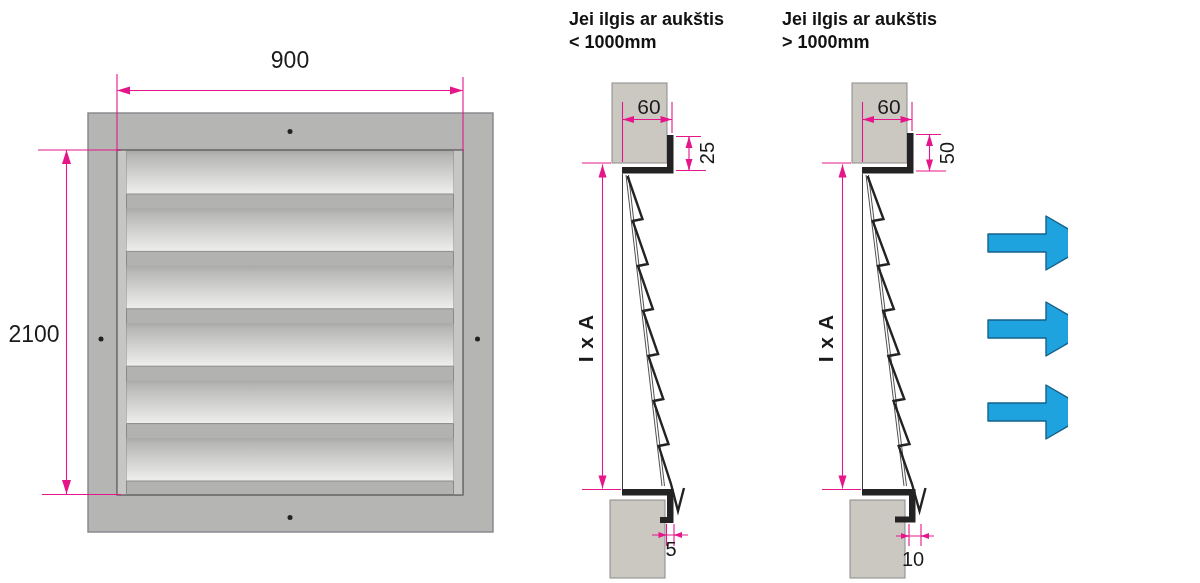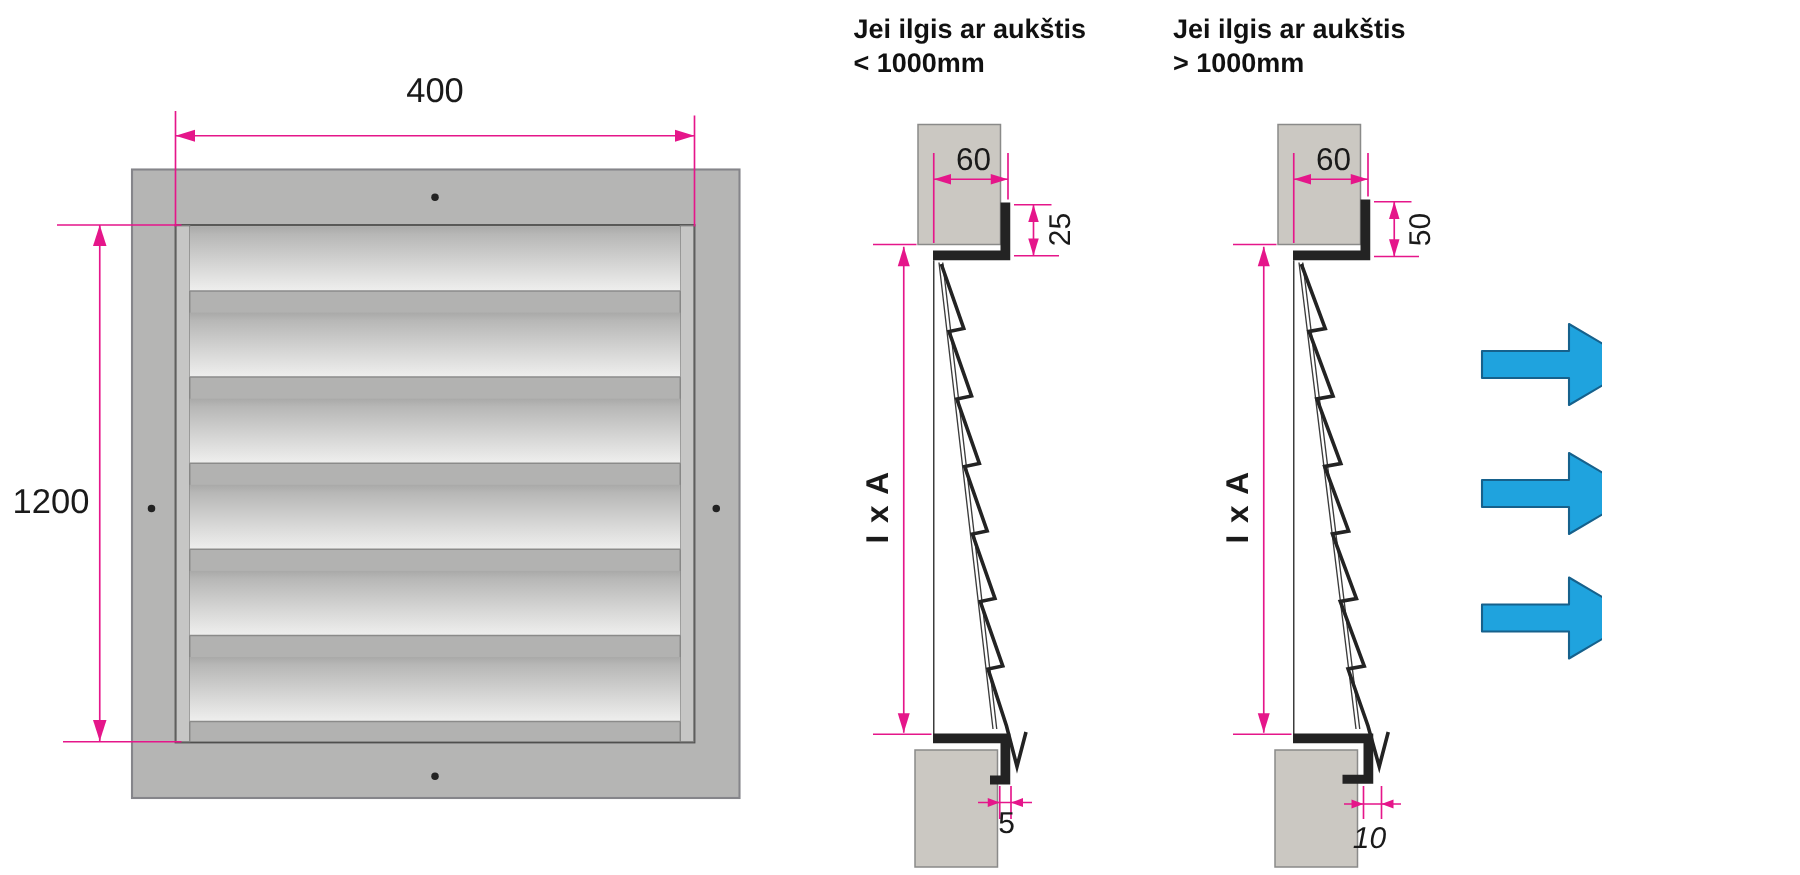--- a/index.html
+++ b/index.html
@@ -172,26 +172,26 @@
         <path class="blade" d="M1142,447 L1188,460 Q1195,462 1197,470"></path>
       </g>
     </g>
   </svg>
 
   <div class="hdr" style="left:569px;top:8px;">Jei ilgis ar aukštis
 &lt; 1000mm</div>
   <div class="hdr" style="left:782px;top:8px;">Jei ilgis ar aukštis
 &gt; 1000mm</div>
 
-  <div class="lbl num" style="left:250px;top:49px;width:80px;">400</div>
-  <div class="lbl num" style="left:4px;top:323px;width:60px;">1200</div>
+  <div class="lbl num" style="left:250px;top:49px;width:80px;">900</div>
+  <div class="lbl num" style="left:4px;top:323px;width:60px;">2100</div>
 
   <div class="lbl num-s" style="left:627px;top:96px;width:44px;">60</div>
   <div class="lbl num-xs rot" style="left:685px;top:143px;width:44px;height:20px;">25</div>
   <div class="lbl ixa rot" style="left:547px;top:326px;width:80px;height:24px;">I x A</div>
   <div class="lbl num-xs" style="left:659px;top:539px;width:24px;">5</div>
 
   <div class="lbl num-s" style="left:867px;top:96px;width:44px;">60</div>
   <div class="lbl num-xs rot" style="left:925px;top:143px;width:44px;height:20px;">50</div>
   <div class="lbl ixa rot" style="left:787px;top:326px;width:80px;height:24px;">I x A</div>
-  <div class="lbl num-xs" style="left:898px;top:549px;width:30px;font-style:italic;">10</div>
+  <div class="lbl num-xs" style="left:898px;top:549px;width:30px;">10</div>
 
 </div>
 
 </body></html>

